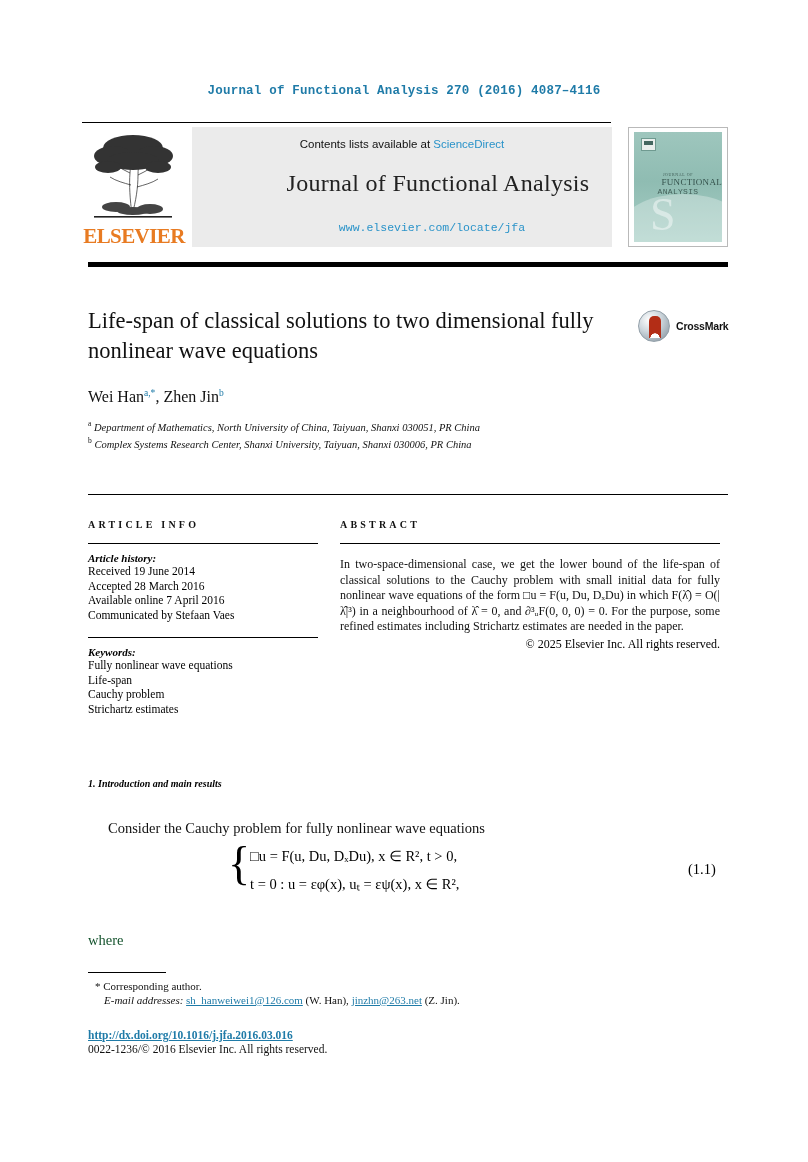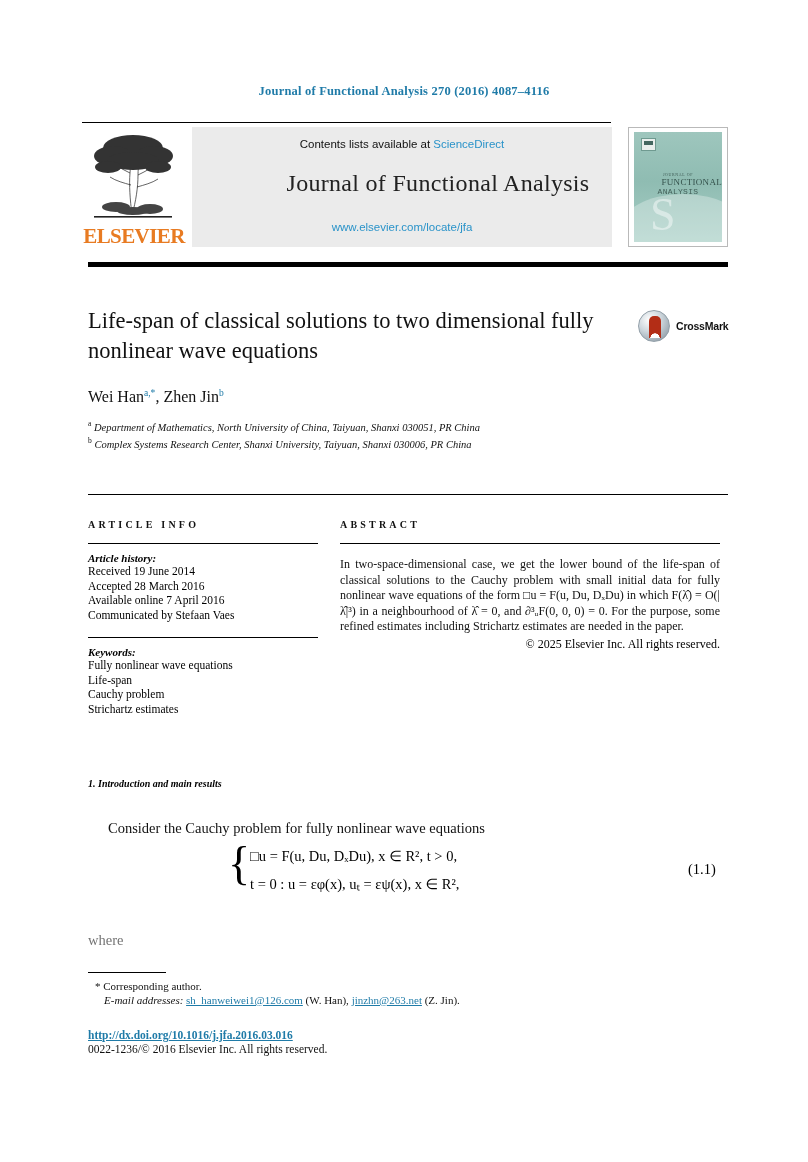--- a/index.html
+++ b/index.html
@@ -22,21 +22,21 @@
     width: 808px;
     height: 1162px;
   }
 
   
   .running-head {
     position: absolute;
     left: 0; top: 84px;
     width: 808px;
     text-align: center;
-    font-family: Liberation Serif, serif;
+    font-family: Liberation Mono, monospace;
     font-weight: bold;
     font-size: 12.5px;
     color: #1f7ba8;
     letter-spacing: 0.2px;
   }
 
   
   .banner-rule {
     position: absolute;
     left: 82px; top: 122px;
@@ -101,23 +101,24 @@
     font-family: "Liberation Serif", serif;
     font-size: 24px;
     color: #222;
     letter-spacing: 0.3px;
   }
   .journal-url {
     position: absolute;
     left: 0; top: 94px;
     width: 420px;
     text-align: center;
-    font-family: Liberation Sans, sans-serif;
+    font-family: Liberation Mono, monospace;
     font-size: 11.5px;
     color: #2a93c9;
+    padding-left: 30px;
   }
   .cover-thumb {
     position: absolute;
     left: 546px; top: 0px;
     width: 100px;
     height: 120px;
     border: 1px solid #b9b9b9;
     background: #ffffff;
     box-sizing: border-box;
     overflow: hidden;
@@ -390,21 +391,21 @@
     position: absolute;
     left: 600px; top: 16px;
     font-family: Liberation Serif, serif;
     font-size: 14.5px;
   }
   .para-2 {
     position: absolute;
     left: 88px; top: 932px;
     font-family: "Liberation Serif", serif;
     font-size: 14.5px;
-    color: #737373;
+    color: #14532d;
   }
 
   
   .fn-rule {
     position: absolute;
     left: 88px; top: 972px;
     width: 78px;
     height: 1px;
     background: #000;
   }

